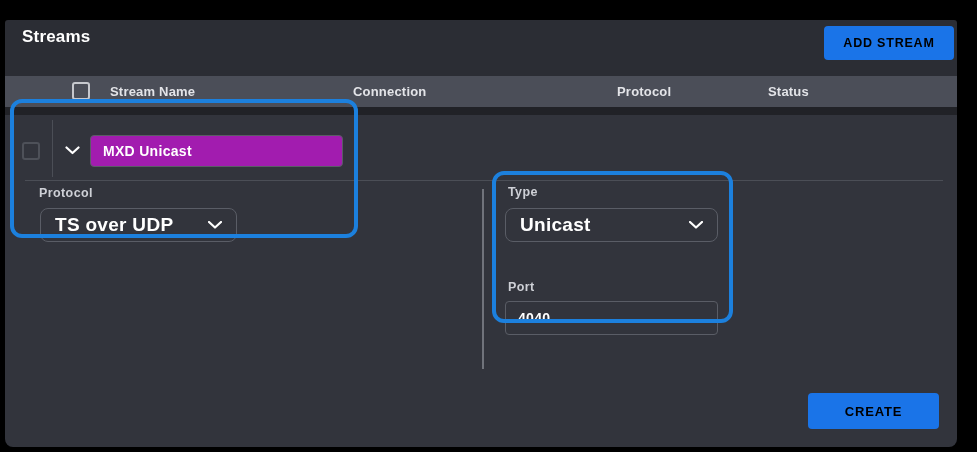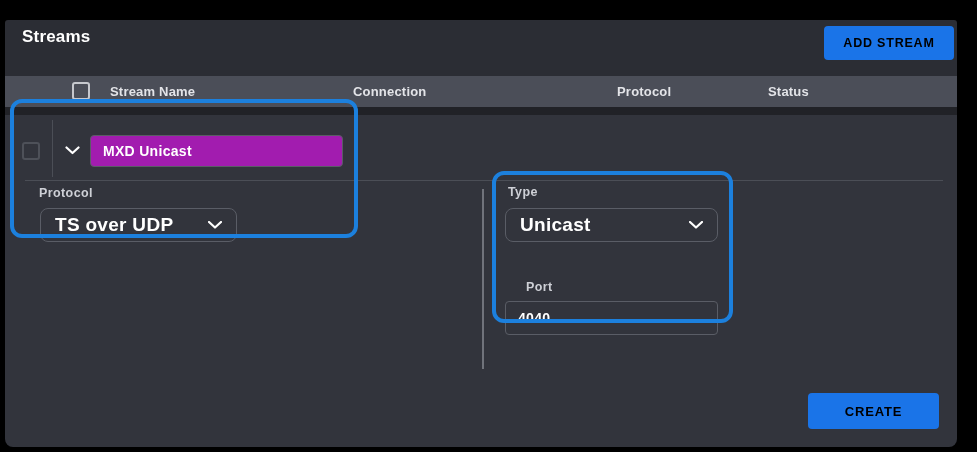--- a/index.html
+++ b/index.html
@@ -143,21 +143,21 @@
 
   .field-label {
     position: absolute;
     color: #ced0d6;
     font-size: 12.5px;
     font-weight: bold;
     letter-spacing: 0.4px;
   }
   .protocol-label { left: 34px; top: 71px; }
   .type-label     { left: 503px; top: 70px; }
-  .port-label     { left: 503px; top: 165px; margin-left: 18px; }
+  .port-label     { left: 503px; top: 165px; }
 
   .select {
     position: absolute;
     height: 34px;
     background: #32343c;
     border: 1px solid #5a5d66;
     border-radius: 8px;
     display: flex;
     align-items: center;
     justify-content: space-between;

